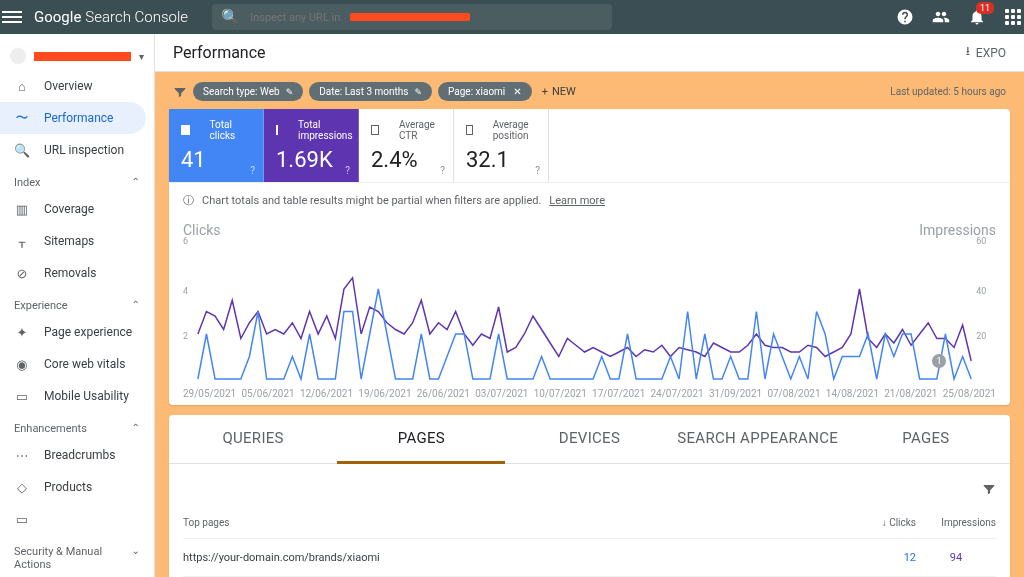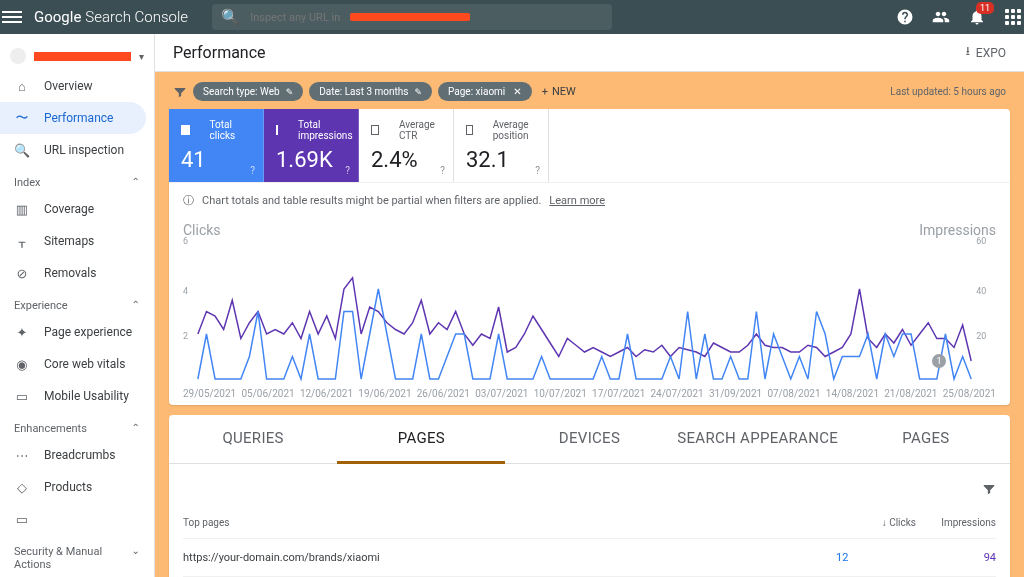--- a/index.html
+++ b/index.html
@@ -66,22 +66,22 @@
 .tab{flex:1;text-align:center;padding:14px 0;font-size:15px;color:#5f6368;cursor:pointer;letter-spacing:.3px}
 .tab.act{color:#202124;border-bottom:3px solid #a16207;margin-bottom:-1px;font-weight:400}
 .tb{padding:10px 14px}
 .tbh{display:flex;align-items:center;font-size:10px;color:#5f6368;padding:10px 0;border-bottom:1px solid #f0f0f0}
 .tbh .c1{flex:1}
 .tbh .c2{width:80px;text-align:right}
 .tbh .c3{width:80px;text-align:right}
 .tbfilter{text-align:right;padding:8px 0;color:#5f6368;cursor:pointer}
 .row{display:flex;padding:12px 0;border-bottom:1px solid #f0f0f0;font-size:11px}
 .row .c1{flex:1;color:#3c4043}
-.row .c2{width:80px;color:#1a73e8}
-.row .c3{width:80px;text-align:right;color:#5e35b1}
+.row .c2{width:80px;text-align:right;color:#1a73e8}
+.row .c3{width:80px;text-align:center;color:#5e35b1}
 </style>
 </head>
 <body>
 
 <div class="topbar">
   <div class="hamburger">
       <div></div>
       <div></div>
       <div></div>
     </div>

